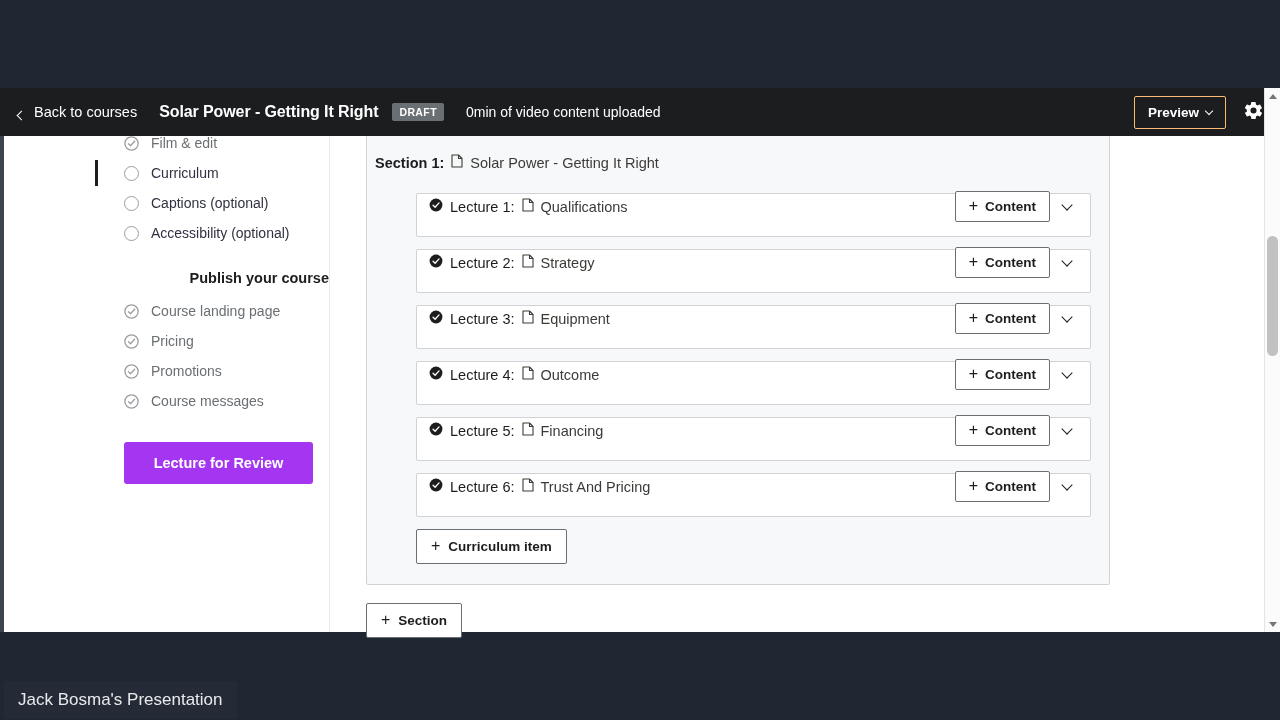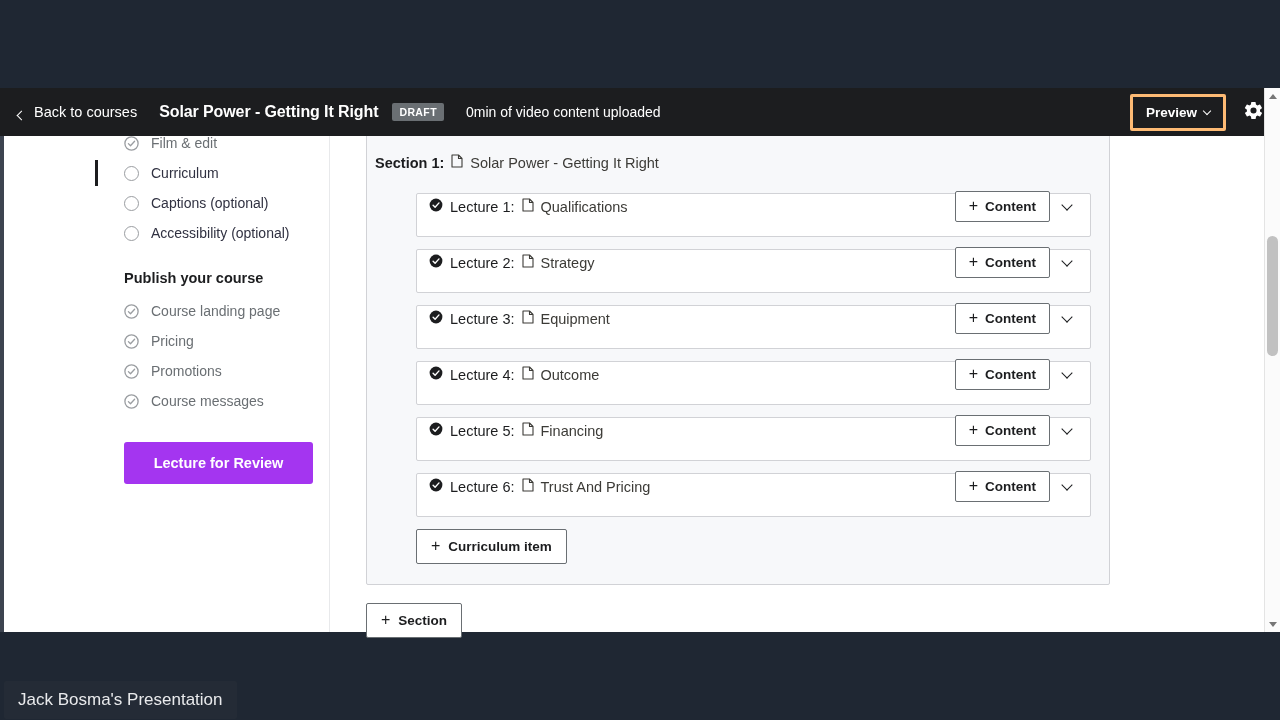--- a/index.html
+++ b/index.html
@@ -81,21 +81,21 @@
   }
   .video-status {
     margin-left: 22px;
     color: #ffffff;
     font-size: 14px;
     white-space: nowrap;
   }
   .topbar-spacer { flex: 1; }
   .preview-btn {
     display: flex; align-items: center; gap: 7px;
-    border: 3px solid #fdba74;
+    border: 1px solid #fdba74;
     color: #ffffff;
     background: transparent;
     font-size: 13.5px;
     font-weight: bold;
     padding: 8px 13px;
     cursor: pointer;
     border-radius: 2px;
     white-space: nowrap;
   }
   .chev-down-sm {
@@ -154,20 +154,21 @@
   .circ-check {
     width: 15px; height: 15px;
     flex: 0 0 15px;
     position: relative;
   }
   .side-head {
     font-size: 14.5px;
     font-weight: bold;
     color: #1c1d1f;
     margin: 22px 0 10px 0;
+    text-align: right;
   }
   .submit-btn {
     margin-top: 26px;
     width: 189px;
     background: #a435f0;
     color: #ffffff;
     font-size: 14.5px;
     font-weight: bold;
     border: none;
     border-radius: 3px;

